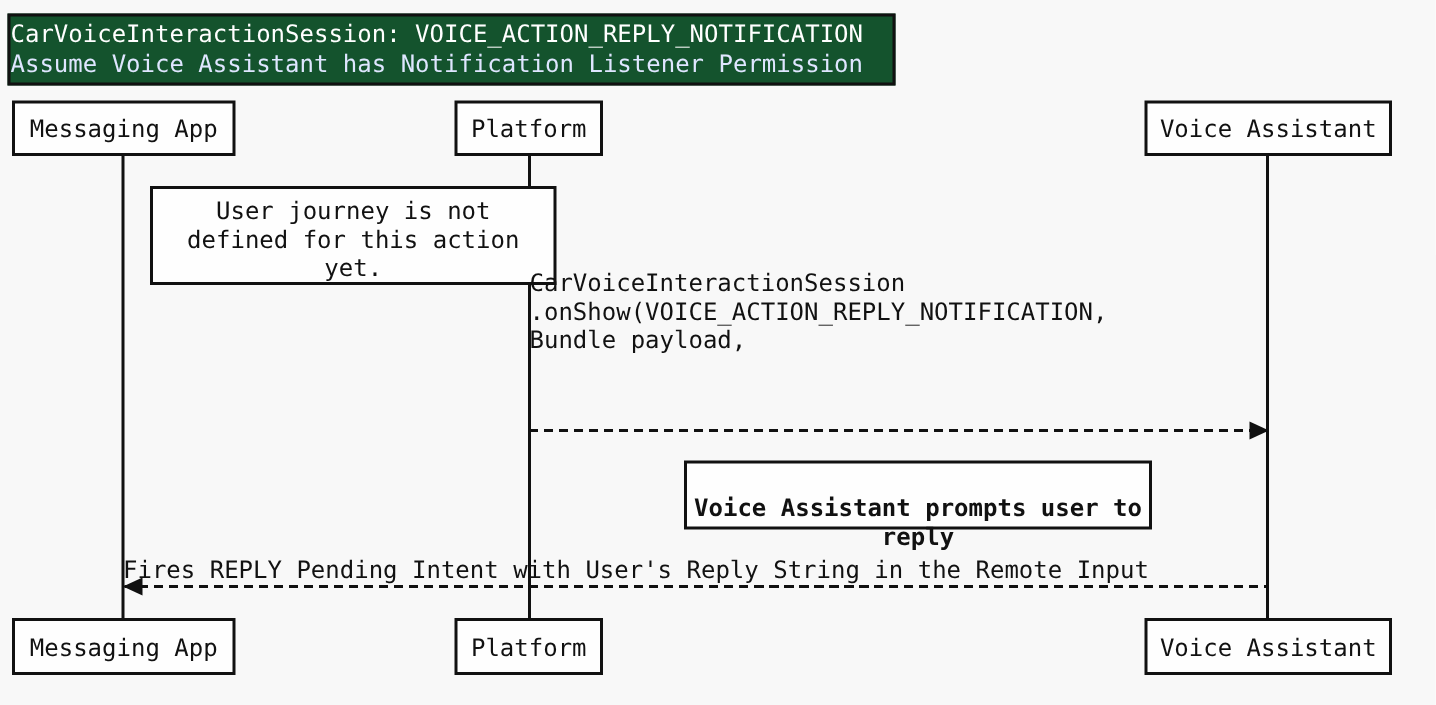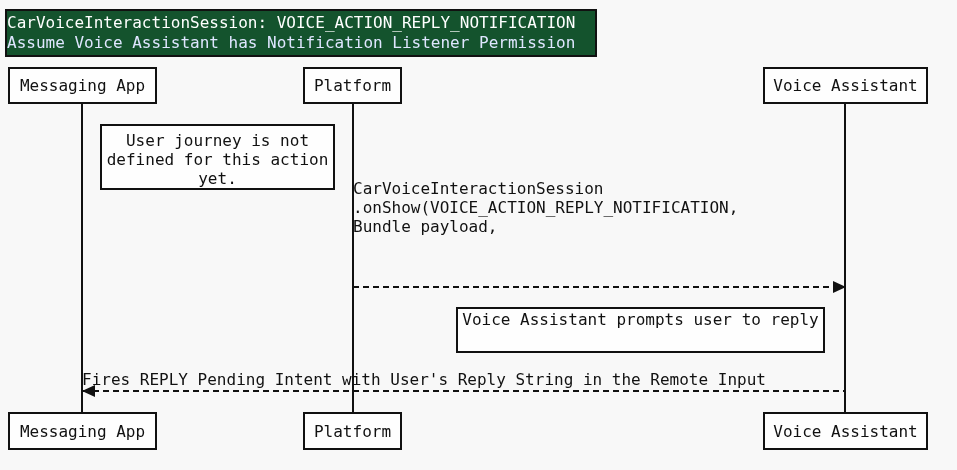--- a/index.html
+++ b/index.html
@@ -48,22 +48,22 @@
     background: #111;
   }
 
   
   .note {
     border: 2px solid #111;
     background: #fefefe;
     text-align: center;
     line-height: 19px;
   }
-  .note-1 { left: 100px; top: 124px; width: 235px; height: 66px; padding-top: 5px; }
-  .note-2 { left: 456px; top: 307px; width: 369px; height: 46px; padding-top: 1px; }
+  .note-1 { left: 100px; top: 124px; width: 271px; height: 66px; padding-top: 5px; }
+  .note-2 { left: 456px; top: 307px; width: 312px; height: 46px; padding-top: 20px; font-weight: bold; }
 
   
   .msg-text {
     text-align: left;
     line-height: 19px;
     white-space: nowrap;
   }
   .msg1-text { left: 353px; top: 179px; width: 492px; }
   .msg2-text { left: 82px;  top: 370px; width: 677px; }
 

